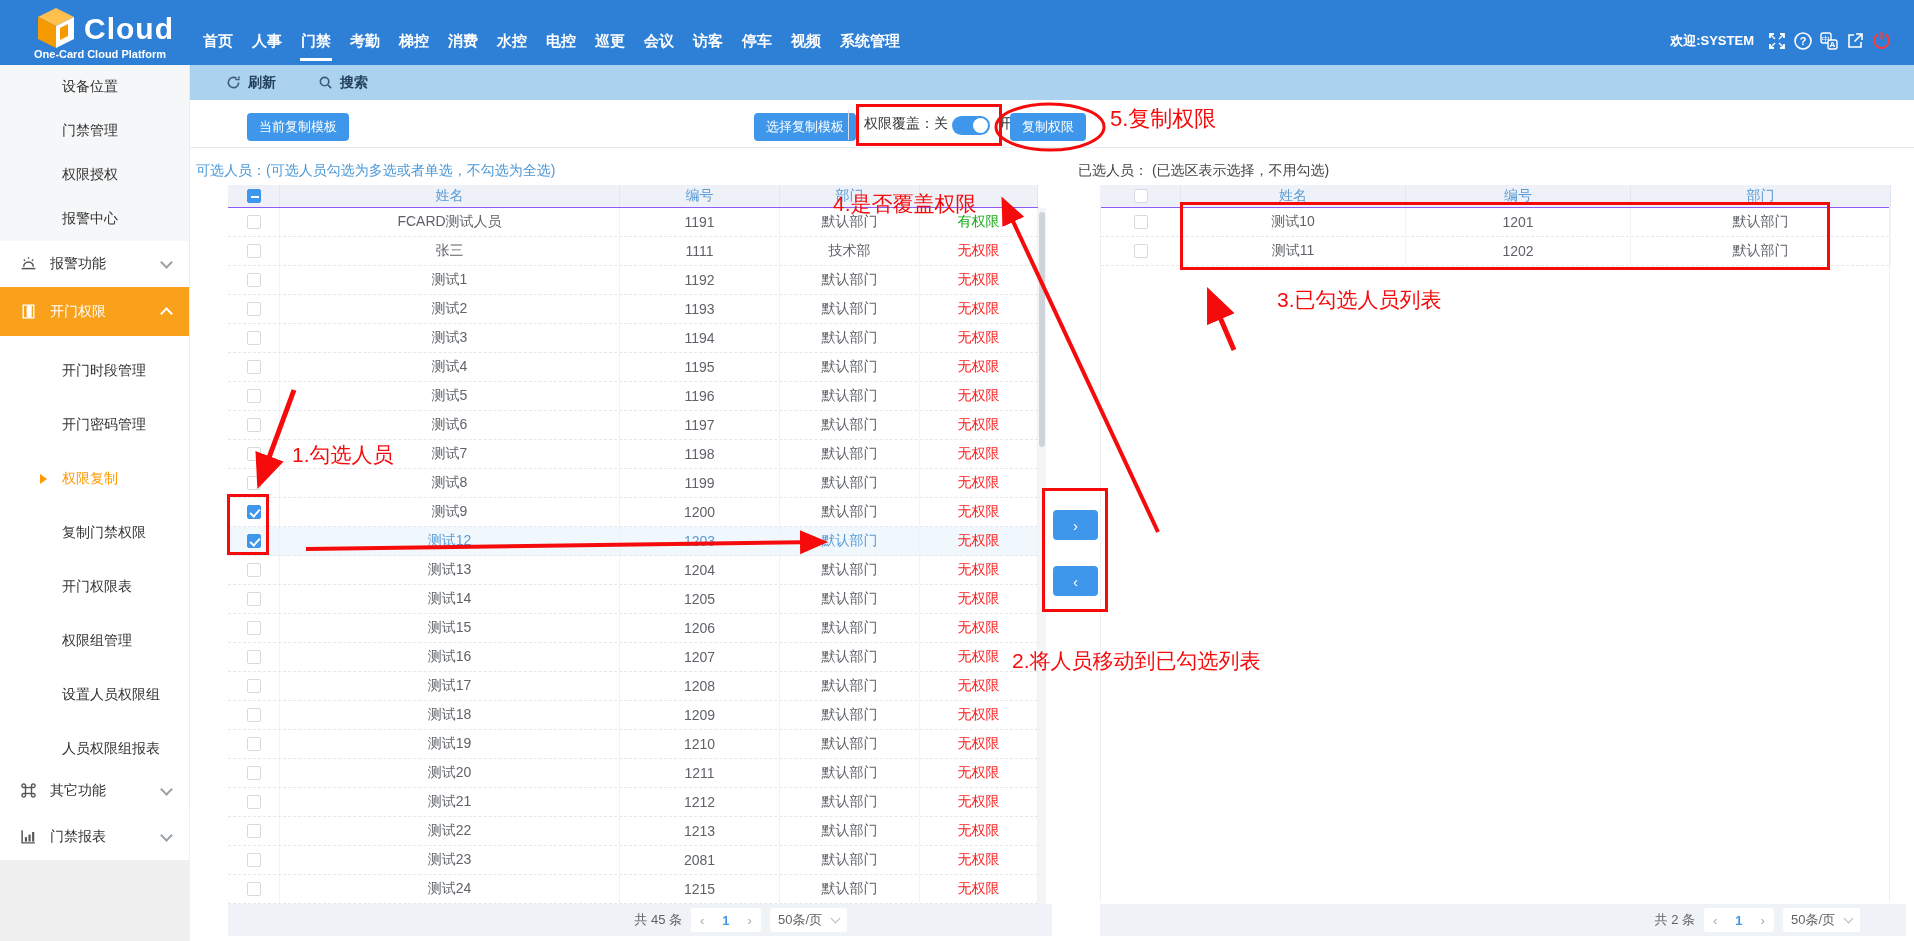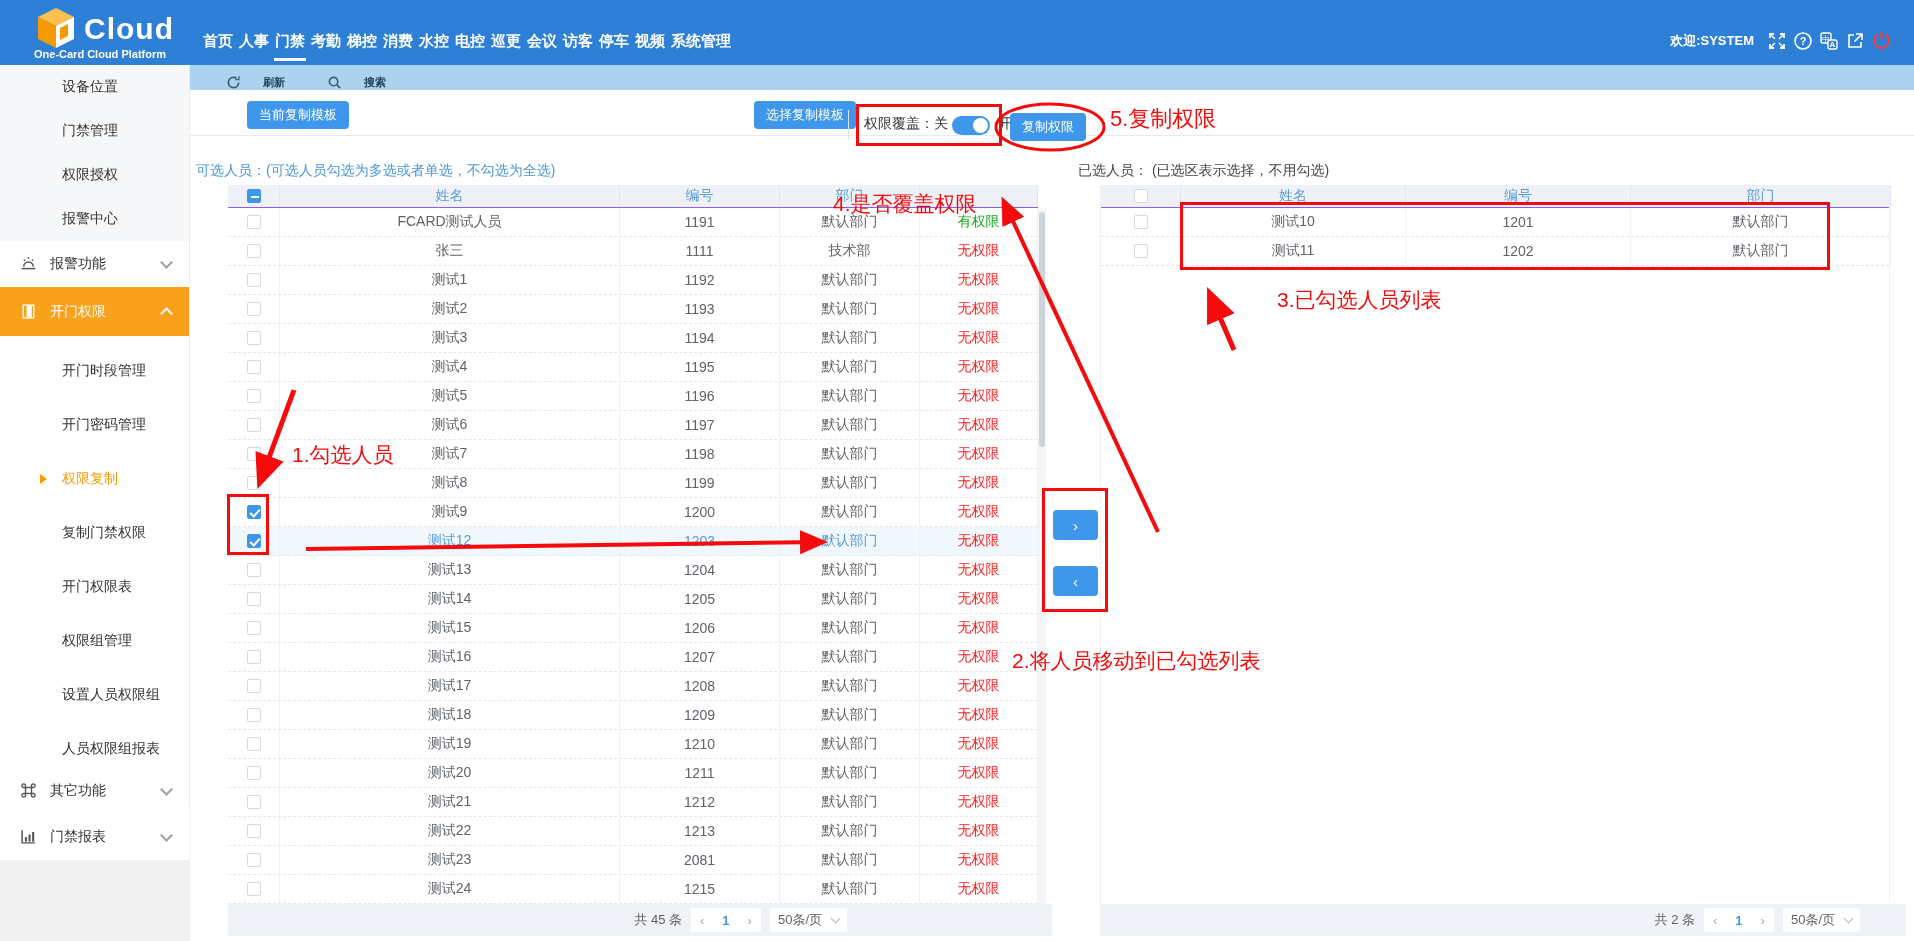--- a/index.html
+++ b/index.html
@@ -6,21 +6,21 @@
   *{box-sizing:border-box;}
   body{font-family:"Liberation Sans","DejaVu Sans",sans-serif;}
   #stage{position:relative;width:1914px;height:941px;overflow:hidden;background:#fff;}
 
   
   .topbar{position:absolute;left:0;top:0;width:1914px;height:65px;background:#2e7fd6;}
   .logo{position:absolute;left:34px;top:6px;display:flex;align-items:center;}
   .logo-cube{width:44px;height:46px;}
   .logo-text{color:#fff;font-size:30px;font-weight:700;margin-left:6px;letter-spacing:1px;}
   .logo-sub{position:absolute;left:34px;top:48px;color:#fff;font-size:11px;font-weight:700;white-space:nowrap;}
-  .topnav{position:absolute;left:200px;top:0;height:82px;display:flex;align-items:center;}
+  .topnav{position:absolute;left:200px;top:0;height:82px;display:flex;align-items:center;gap:13px;}
   .nav-item{color:#fff;font-size:15px;font-weight:600;padding:6px 3px;cursor:pointer;position:relative;white-space:nowrap;}
   .nav-item.active::after{content:"";position:absolute;left:2px;right:2px;bottom:-4px;height:3px;background:#fff;}
   .top-right{position:absolute;right:22px;top:0;height:81px;display:flex;align-items:center;gap:4px;}
   .welcome{color:#fff;font-size:13px;font-weight:700;margin-right:8px;}
   .tico{width:22px;height:22px;display:inline-flex;align-items:center;justify-content:center;cursor:pointer;}
 
   
   .sidebar{position:absolute;left:0;top:65px;width:190px;height:876px;background:#fff;border-right:1px solid #ececec;}
   .sb-gray{position:absolute;left:0;top:740px;width:190px;height:136px;background:#f0f0f1;}
   .sb-plain{height:44px;display:flex;align-items:center;padding-left:62px;font-size:14px;color:#333;background:#f6f7f8;cursor:pointer;}
@@ -30,24 +30,24 @@
   .chev{position:absolute;right:18px;width:9px;height:9px;border-right:2px solid #9aa0a6;border-bottom:2px solid #9aa0a6;}
   .chev.down{transform:rotate(45deg);margin-top:-4px;}
   .chev.up{transform:rotate(-135deg);margin-top:4px;}
   .sb-group.active .chev{border-color:#fff;}
   .sb-sub{height:39px;display:flex;align-items:center;padding-left:62px;font-size:14px;color:#333;cursor:pointer;position:relative;background:#fff;margin-top:15px;}
   .sb-sub.active{color:#ff9900;}
   .sb-sub.active::before{content:"";position:absolute;left:40px;width:0;height:0;border-left:7px solid #ff9900;border-top:5px solid transparent;border-bottom:5px solid transparent;}
 
   
   .toolbar{position:absolute;left:190px;top:65px;width:1724px;height:35px;background:#abd3f0;display:flex;align-items:center;padding-left:36px;gap:42px;}
-  .tb-item{display:flex;align-items:center;gap:22px;font-size:11px;color:#24415c;font-weight:600;cursor:pointer;}
-
-  
-  .tplbar{position:absolute;left:190px;top:90px;width:1724px;height:46px;background:#fff;border-bottom:1px solid #e8eaee;}
+  .tb-item{display:flex;align-items:center;gap:7px;font-size:14px;color:#24415c;font-weight:600;cursor:pointer;}
+
+  
+  .tplbar{position:absolute;left:190px;top:102px;width:1724px;height:46px;background:#fff;border-bottom:1px solid #e8eaee;}
   .btn{position:absolute;height:28px;background:#3e97ea;color:#fff;font-size:13px;border:none;border-radius:4px;display:flex;align-items:center;justify-content:center;cursor:pointer;padding:0 12px;}
   .tpl-text{position:absolute;top:115px;font-size:14px;color:#333;white-space:nowrap;}
   .vdiv{position:absolute;left:848px;top:110px;width:1px;height:30px;background:#dcdfe6;}
   .switch{position:absolute;left:952px;top:116px;width:38px;height:19px;background:#3e97ea;border-radius:10px;cursor:pointer;}
   .switch .knob{position:absolute;right:2px;top:2px;width:15px;height:15px;border-radius:50%;background:#fff;}
 
   
   .caption-l{position:absolute;left:196px;top:162px;font-size:14px;color:#4a98d8;}
   .caption-r{position:absolute;left:1078px;top:162px;font-size:14px;color:#454545;}
 

